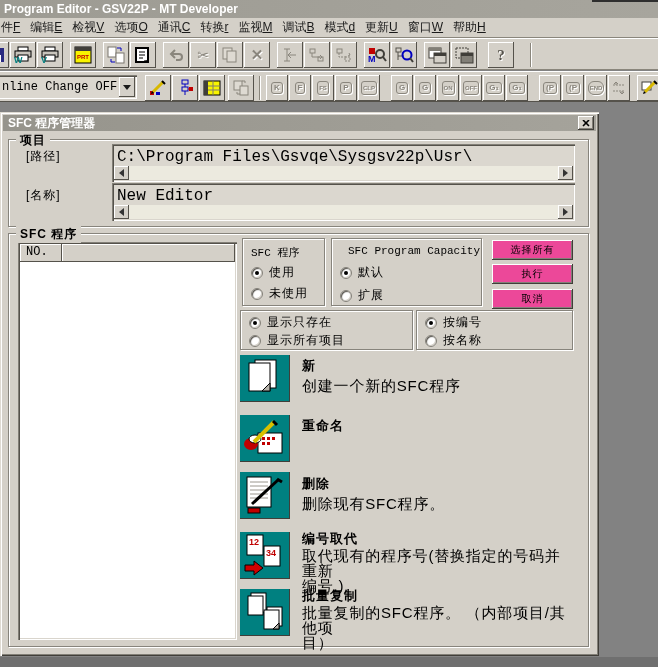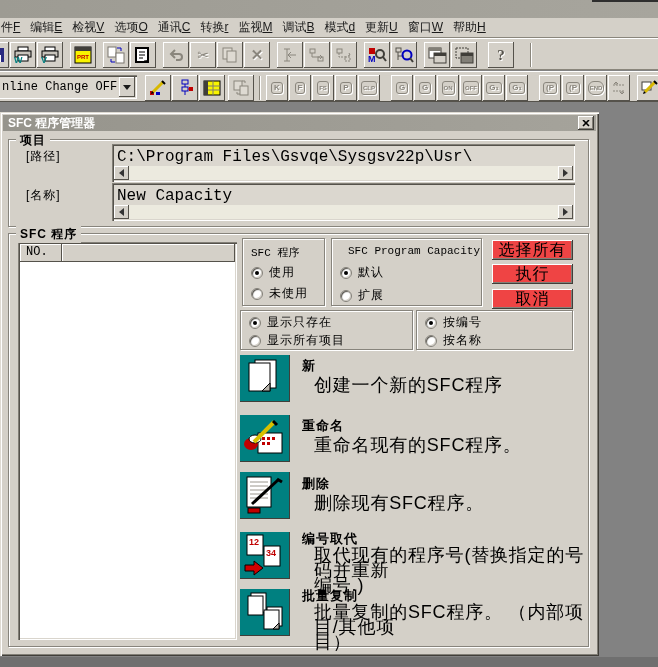--- a/index.html
+++ b/index.html
@@ -36,29 +36,30 @@
   .tri-l { width:0;height:0;border-top:4px solid transparent;border-bottom:4px solid transparent;border-right:5px solid #333; }
   .tri-r { width:0;height:0;border-top:4px solid transparent;border-bottom:4px solid transparent;border-left:5px solid #333; }
   #listbox { position:absolute; left:18px; top:130px; width:219px; height:398px; background:#fff; box-shadow:inset 1px 1px 0 #827f77, inset 2px 2px 0 #55524b, inset -1px -1px 0 #fff, inset -2px -2px 0 #d9d5cd; }
   #listheader { position:absolute; left:2px; top:2px; right:2px; height:18px; display:flex; }
   .hcell { background:#d4d0c8; box-shadow:inset -1px -1px 0 #55524b, inset 1px 1px 0 #fff; font-family:"Liberation Mono",monospace; font-size:12px; padding:1px 0 0 6px; }
   .panel { position:absolute; border:1px solid #87847c; box-shadow:1px 1px 0 #fff, inset 1px 1px 0 #fff; }
   .plabel { position:absolute; font-family:"Liberation Mono",monospace; font-size:11px; white-space:nowrap; }
   .radiorow { position:absolute; display:flex; align-items:center; gap:6px; white-space:nowrap; letter-spacing:1px; }
   .radio { width:12px; height:12px; border-radius:50%; background:#fff; box-shadow:inset 1px 1px 1px #55524b, inset -1px -1px 0 #d4d0c8; border:1px solid #827f77; position:relative; flex:none; }
   .radio.checked::after { content:""; position:absolute; left:3px; top:3px; width:4px; height:4px; border-radius:50%; background:#000; }
-  .btn95 { position:absolute; left:492px; width:81px; height:20px; background:#ef4444; box-shadow:inset -1px -1px 0 #403e39, inset 1px 1px 0 #fff, inset -2px -2px 0 #827f77; display:flex; align-items:center; justify-content:center; font-size:16px; letter-spacing:1px;text-align:center; }
+  .btn95 { position:absolute; left:492px; width:81px; height:20px; background:#ec4899; box-shadow:inset -1px -1px 0 #403e39, inset 1px 1px 0 #fff, inset -2px -2px 0 #827f77; display:flex; align-items:center; justify-content:center; font-size:10px; letter-spacing:1px;text-align:center; }
   .acticon { position:absolute; left:240px; width:50px; height:47px; background:#008080; border-right:1px solid #403e39; border-bottom:1px solid #403e39; }
   .acttitle { position:absolute; left:302px; font-weight:bold; font-size:13px; letter-spacing:1px; }
-  .actdesc { position:absolute; left:302px; width:272px; font-size:18px; line-height:15px; white-space:pre-wrap; letter-spacing:0.8px;margin-left:12px; }
+  .actdesc { position:absolute; left:302px; width:272px; font-size:15px; line-height:15px; white-space:pre-wrap; letter-spacing:0.8px; }
 </style>
 </head>
 <body>
 
 <div id="titlebar">
+  <span>Program Editor - GSV22P - MT Developer</span>
   <div id="frame-artifact"></div>
 </div>
 
 <div id="menubar">
   <span class="mi"><span>件</span><u>F</u></span>
   <span class="mi"><span>编辑</span><u>E</u></span>
   <span class="mi"><span>检视</span><u>V</u></span>
   <span class="mi"><span>选项</span><u>O</u></span>
   <span class="mi"><span>通讯</span><u>C</u></span>
   <span class="mi"><span>转换</span><u>r</u></span>
@@ -309,21 +310,21 @@
         <span class="sarr" style="left:0">
             <span class="tri-l"></span>
           </span>
         <span class="sarr" style="right:0">
             <span class="tri-r"></span>
           </span>
       </div>
     </div>
     <div class="flabel" style="left:26px;top:75px">[名称]</div>
     <div class="scrollfield" style="left:112px;top:71px;width:463px;height:38px">
-      <span class="txt">New Capacity</span>
+      <span class="txt">New Editor</span>
       <div class="sbar">
         <span class="sarr" style="left:0">
             <span class="tri-l"></span>
           </span>
         <span class="sarr" style="right:0">
             <span class="tri-r"></span>
           </span>
       </div>
     </div>
 
@@ -412,21 +413,20 @@
             <rect x="22" y="27" width="3" height="3"></rect>
             <rect x="27" y="27" width="3" height="3"></rect>
           </g>
         <ellipse cx="11" cy="29" rx="7" ry="6" fill="#c00000"></ellipse>
         <ellipse cx="15" cy="24" rx="6" ry="4" fill="#fff" stroke="#000"></ellipse>
         <path d="M14 27 L34 7" stroke="#d8c000" stroke-width="4"></path>
         <path d="M33 6 l4 4" stroke="#000" stroke-width="3"></path>
       </svg>
     </div>
     <div class="acttitle" style="top:305px">重命名</div>
-    <div class="actdesc" style="top:326px">重命名现有的SFC程序。</div>
 
     <div class="acticon" style="top:360px">
       <svg width="50" height="47">
         <rect x="7" y="5" width="24" height="30" fill="#fff" stroke="#000"></rect>
         <path d="M10 10 h18 M10 14 h18 M10 18 h18 M10 22 h18 M10 26 h18" stroke="#9a968e"></path>
         <path d="M12 32 L38 8" stroke="#000" stroke-width="3"></path>
         <path d="M37 7 l5 3" stroke="#000" stroke-width="3"></path>
         <rect x="8" y="36" width="12" height="5" fill="#c00000" stroke="#000"></rect>
       </svg>
     </div>

